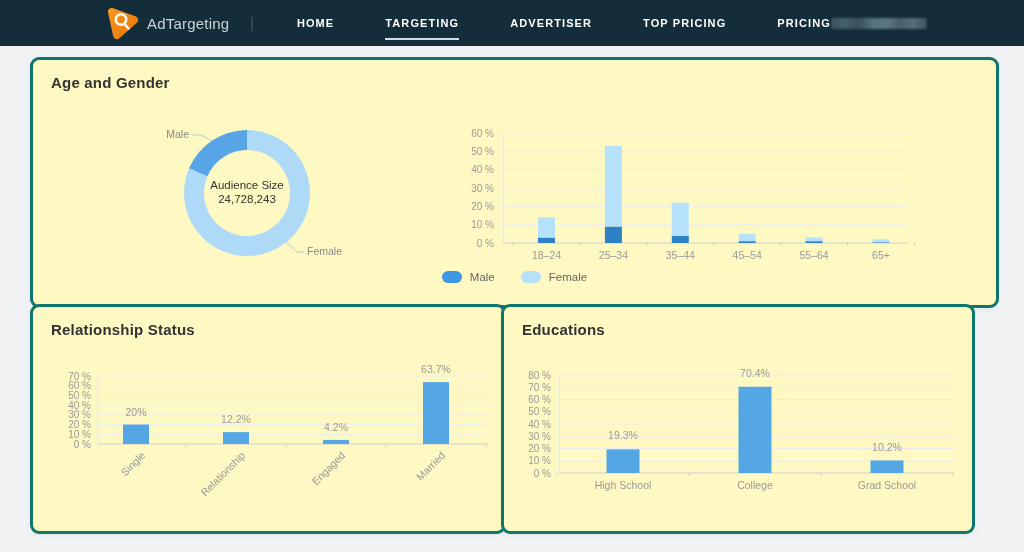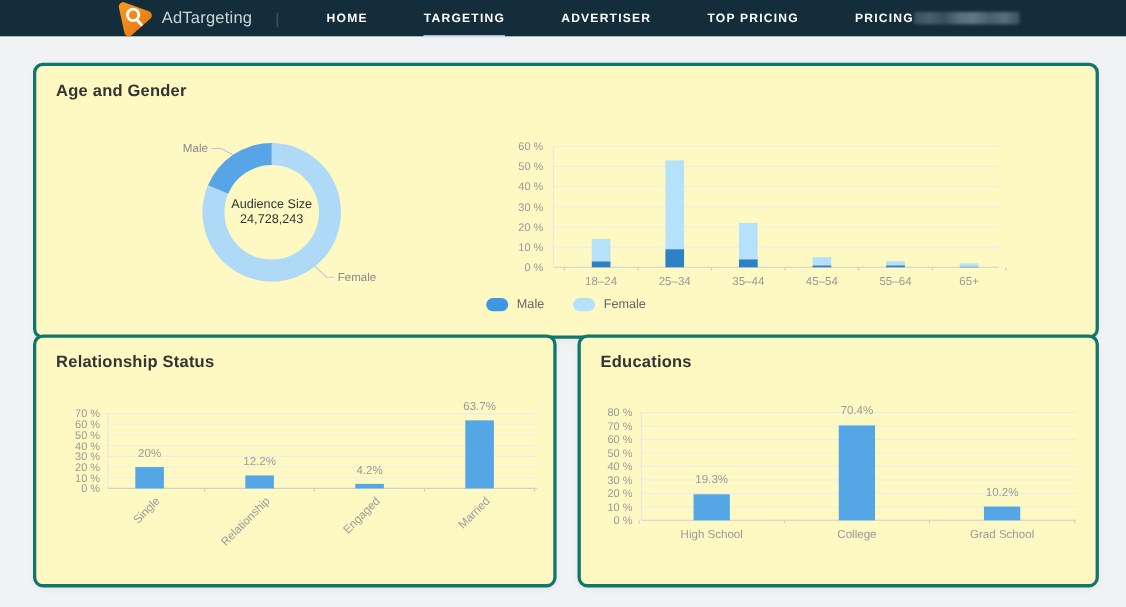--- a/index.html
+++ b/index.html
@@ -3,21 +3,21 @@
 <meta charset="utf-8">
 <style>
   html,body{margin:0;padding:0}
   body{
     width:1024px;height:552px;position:relative;overflow:hidden;
     background:#f0f2f3;font-family:"Liberation Sans",sans-serif;
     -webkit-font-smoothing:antialiased;
   }
   
   nav{
-    height:33px;background:var(--navbar-bg,#132e3a);
+    height:46px;background:var(--navbar-bg,#132e3a);
     display:flex;align-items:center;box-sizing:border-box;padding-left:104px;
   }
   .logo-wrap{width:38px;height:34px;display:flex;align-items:center;cursor:pointer}
   .brand{color:#c9d4da;font-size:15px;margin-left:7px;cursor:pointer;letter-spacing:.2px}
   .nav-divider{color:#415966;margin:0 23px 0 21px;font-size:14px;font-weight:300}
   .nav-items{display:flex;gap:31px}
   .nav-item{
     color:#fff;font-size:11px;font-weight:bold;letter-spacing:1.1px;
     cursor:pointer;position:relative;padding:4px 0;white-space:nowrap;margin-left:20px;
   }
@@ -31,21 +31,21 @@
   }
   
   main{position:absolute;top:40px;left:0;right:0;bottom:0}
   .card{
     position:absolute;background:#fef9c3;border:3px solid #0f766e;border-radius:9px;
     box-shadow:0 2px 7px rgba(0,0,0,.045);
   }
   .card h2{position:absolute;left:18px;top:0;margin:14px 0 0 0;font-size:15px;color:#333;letter-spacing:.2px}
   .card-age{left:30px;top:17px;width:963px;height:245px}
   .card-rel{left:30px;top:264px;width:470px;height:224px}
-  .card-edu{left:525px;top:264px;width:468px;height:224px}
+  .card-edu{left:501px;top:264px;width:468px;height:224px}
   .card svg{position:absolute}
   #donut{left:0;top:45px}
   #stacked{left:425px;top:68px}
   #rel{left:15px;top:49px}
   #edu{left:15px;top:54px}
   .legend{
     position:absolute;top:211px;left:0;width:100%;
     display:flex;justify-content:center;gap:26px;align-items:center;
   }
   .legend-item{display:flex;align-items:center;gap:8px;font-size:11.5px;color:#666;cursor:pointer}

